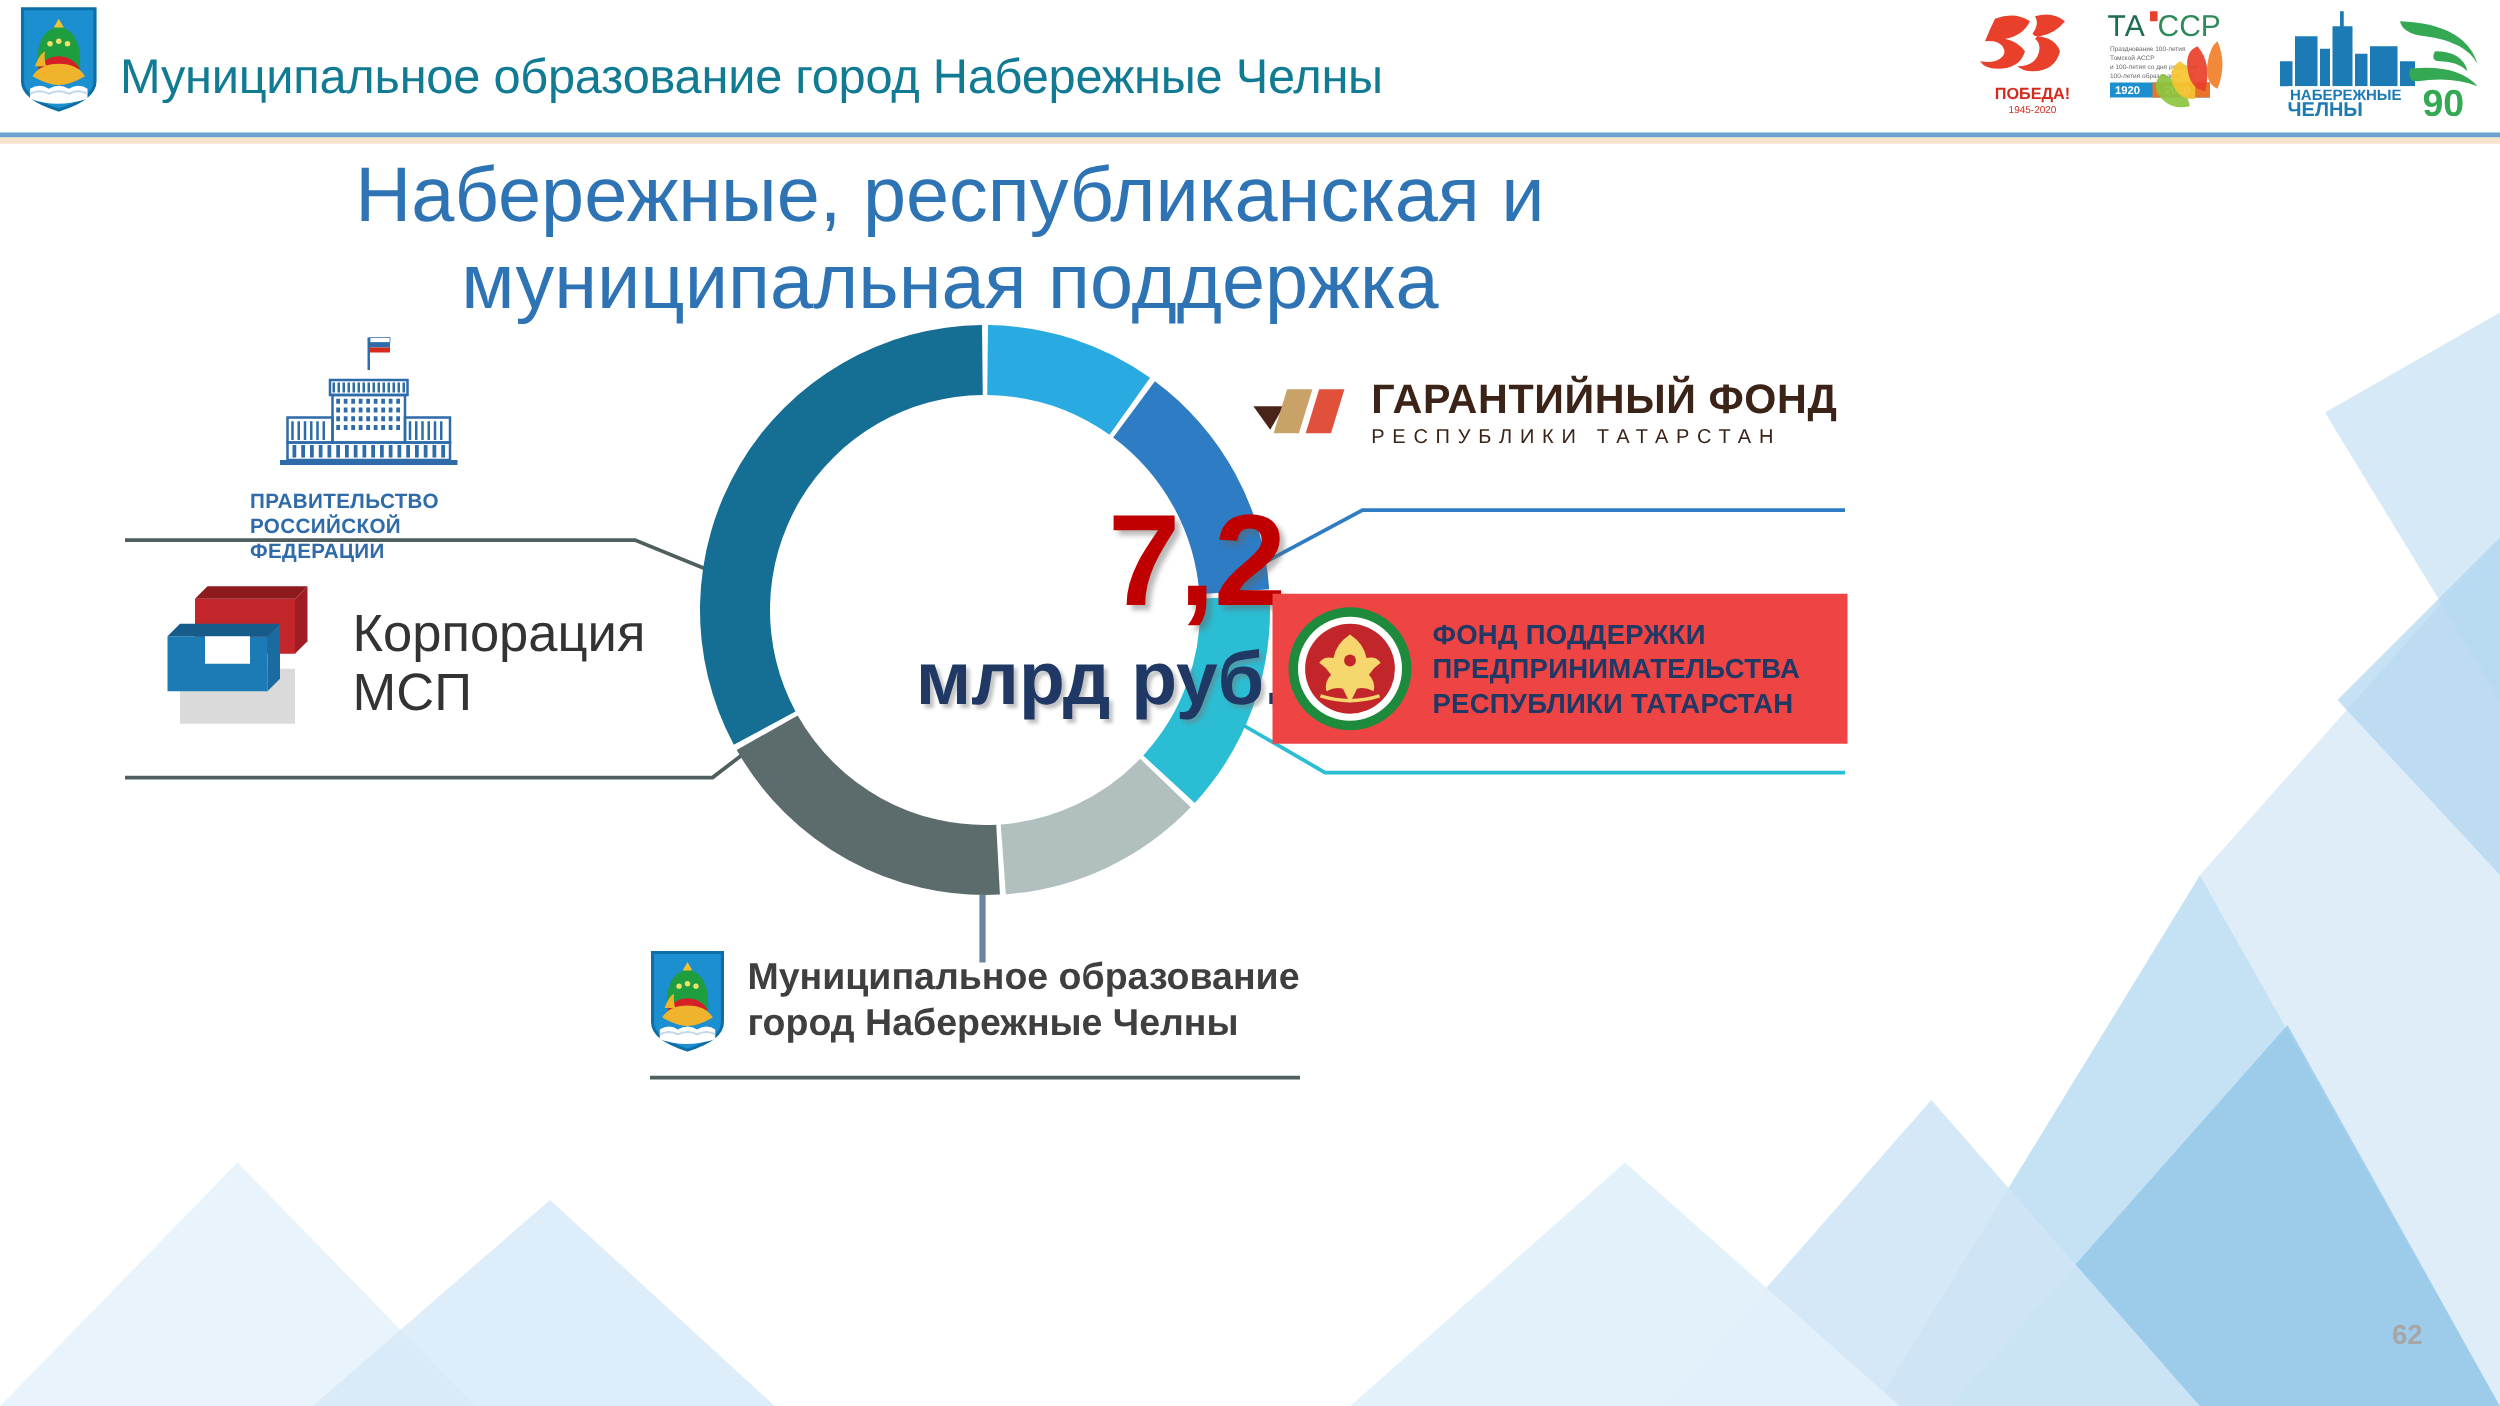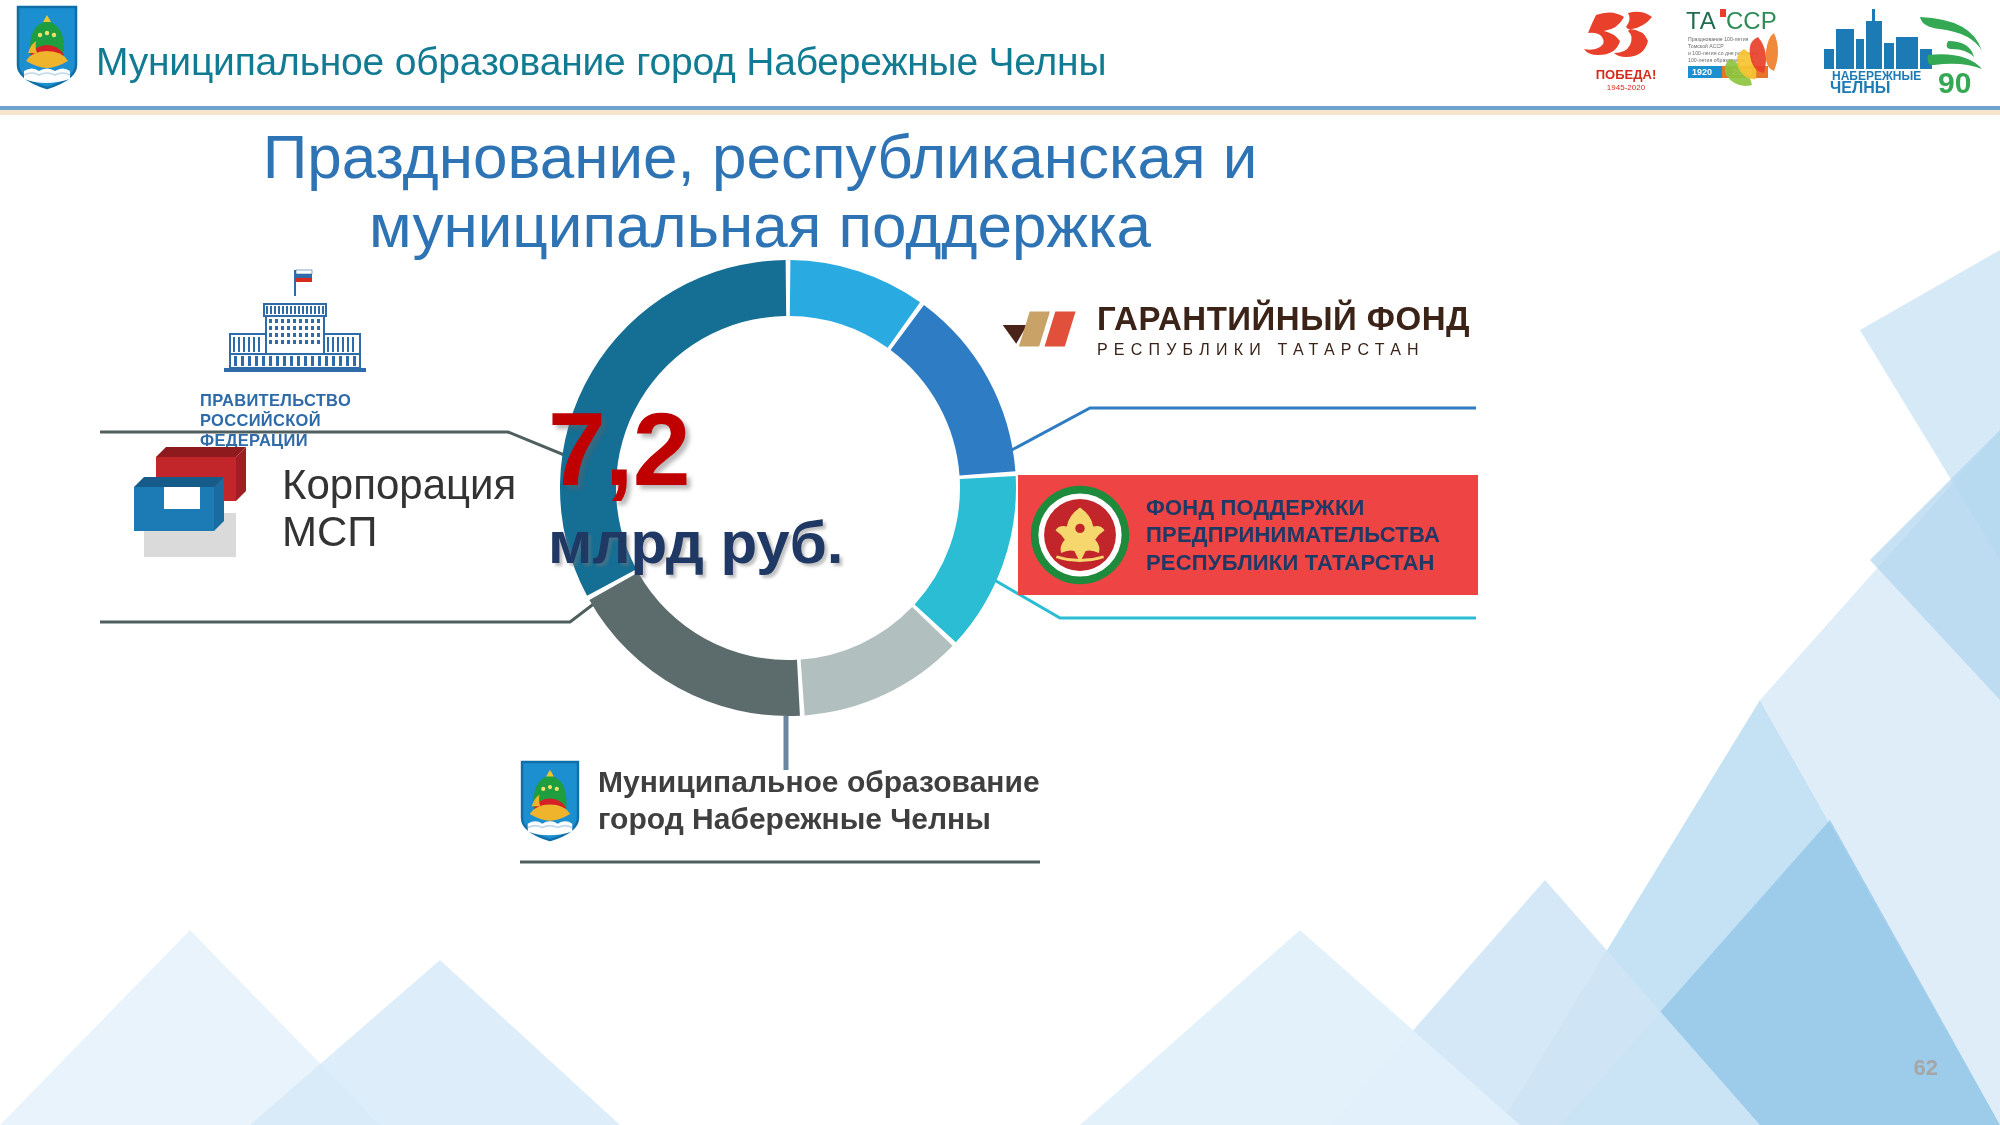--- a/index.html
+++ b/index.html
@@ -53,21 +53,21 @@
     font-size:62px; line-height:1.12; font-weight:400;
     color:#2E74B5;
   }
 
   
   #donut-wrap {
     position:absolute; left:548px; top:248px; width:480px; height:480px; z-index:8;
   }
   #donut-center {
     position:absolute; left:0; top:0; width:480px; height:480px;
-    display:flex; flex-direction:column; align-items:flex-start; justify-content:center;
+    display:flex; flex-direction:column; align-items:flex-end; justify-content:center;
     pointer-events:none;
   }
   #donut-value {
     font-size:104px; font-weight:bold; color:#C00000;
     text-shadow:4px 4px 4px rgba(100,100,100,.45);
     line-height:1; letter-spacing:-1px;
   }
   #donut-unit {
     font-size:60px; font-weight:bold; color:#1F3864;
     text-shadow:3px 3px 3px rgba(120,120,120,.45);
@@ -81,21 +81,21 @@
   .logo-block { position:absolute; z-index:9; }
 
   
   #logo-gov { left:200px; top:262px; width:190px; text-align:left; }
   #logo-gov .caption {
     margin-top:4px; font-size:16.5px; font-weight:bold; color:#2E6BA8;
     line-height:1.22; letter-spacing:.3px;
   }
 
   
-  #logo-msp { left:118px; top:443px; width:420px; display:flex; align-items:center; gap:14px; }
+  #logo-msp { left:118px; top:465px; width:420px; display:flex; align-items:center; gap:14px; }
   #logo-msp .caption {
     font-size:42px; font-weight:400; color:#333333; line-height:1.12;
   }
 
   
   #logo-gf { left:1000px; top:292px; width:470px; display:flex; align-items:center; gap:16px; }
   #logo-gf .txt-main {
     font-size:33px; font-weight:bold; color:#3B2318; letter-spacing:.5px; white-space:nowrap;
   }
   #logo-gf .txt-sub {
@@ -209,21 +209,21 @@
         <text x="136" y="90" font-family="Liberation Sans, sans-serif" font-size="30" font-weight="bold" fill="#34A853">90</text>
       </svg>
 
     </div>
   </div>
 
   <div id="divider-blue"></div>
   <div id="divider-cream"></div>
 
   <div id="slide-title">
-    <div>Празднование, республиканская и</div>
+    <div>Набережные, республиканская и</div>
     <div>муниципальная поддержка</div>
   </div>
 
   <svg id="connectors" viewBox="0 0 2000 1125">
 
     <polyline points="100,432 508,432 596,468" fill="none" stroke="#4F5F5F" stroke-width="3"></polyline>
 
     <polyline points="100,622 570,622 612,590" fill="none" stroke="#4F5F5F" stroke-width="3"></polyline>
 
     <polyline points="1476,408 1090,408 1008,452" fill="none" stroke="#2E7CC4" stroke-width="3"></polyline>

